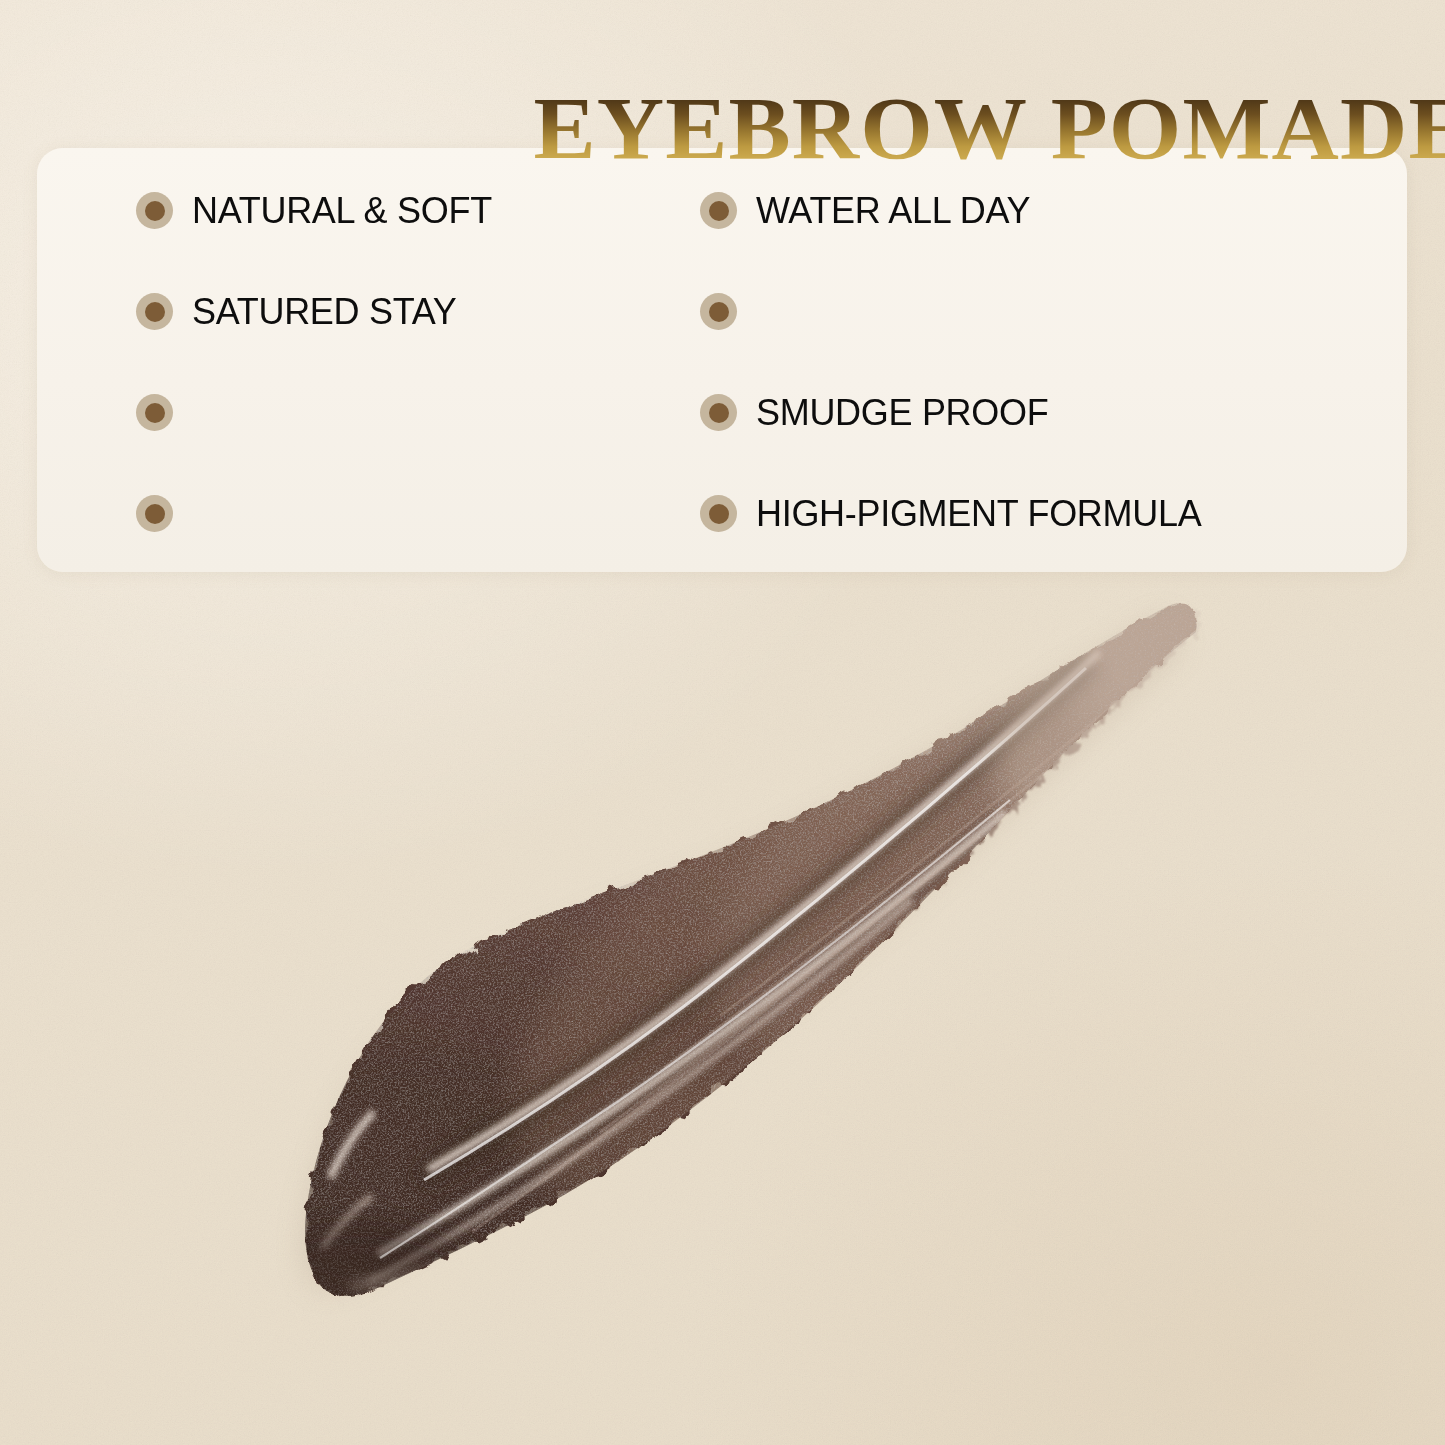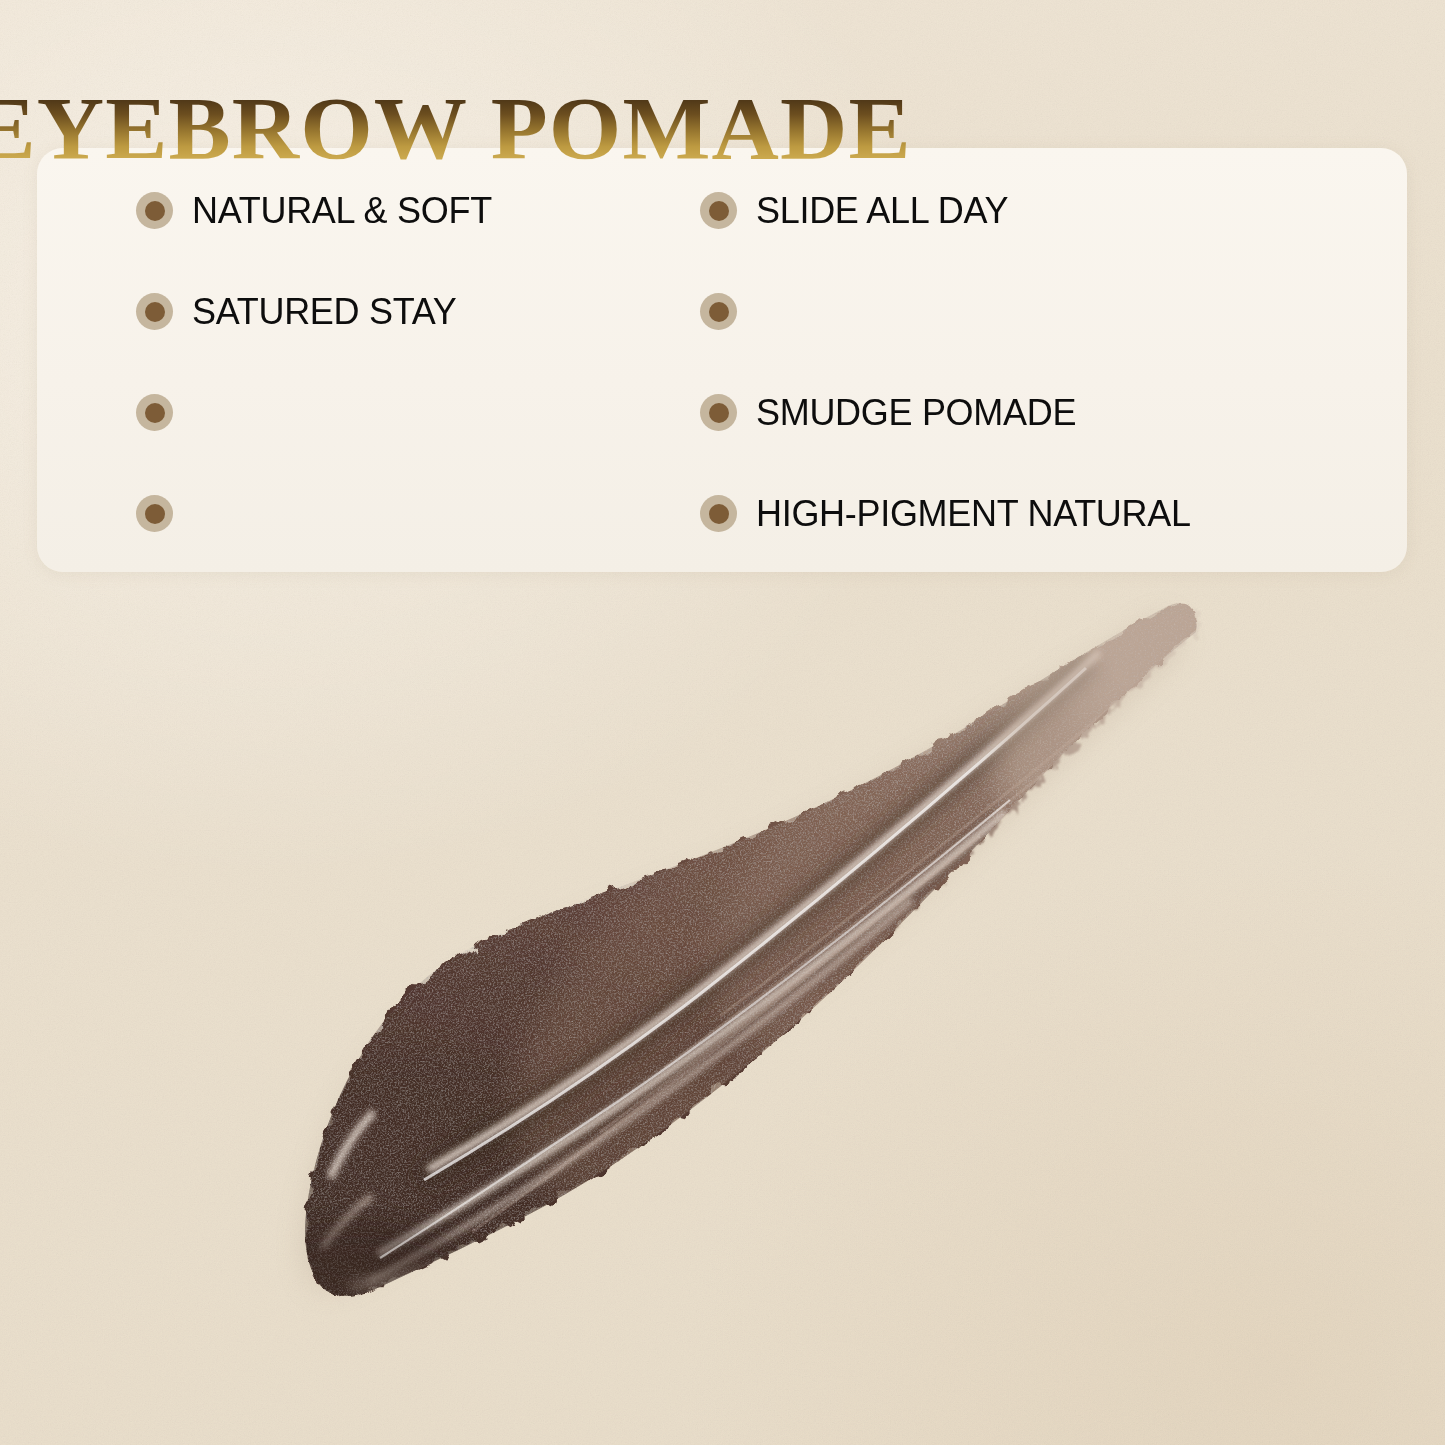--- a/index.html
+++ b/index.html
@@ -40,21 +40,21 @@
     mix-blend-mode: screen;
     pointer-events: none;
   }
 
   
   .title-wrap {
     position: absolute;
     left: 0;
     top: 26px;
     width: 1445px;
-    text-align: left;
+    text-align: right;
     z-index: 6;
   }
   .title {
     display: inline-block;
     font-family: "Liberation Serif", "DejaVu Serif", serif;
     font-weight: 700;
     font-size: 88px;
     line-height: 1.0;
     letter-spacing: 1px;
     transform: scaleX(1.06);
@@ -364,46 +364,46 @@
   <div class="feature-card">
     <div class="feature-grid">
 
       <div class="feature-item col-left">
         <span class="bullet"></span>
         <span class="feature-label">NATURAL &amp; SOFT</span>
       </div>
 
       <div class="feature-item col-right">
         <span class="bullet"></span>
-        <span class="feature-label">SLIDE ALL DAY</span>
+        <span class="feature-label">WATER ALL DAY</span>
       </div>
 
       <div class="feature-item col-left">
         <span class="bullet"></span>
         <span class="feature-label">SATURED STAY</span>
       </div>
 
       <div class="feature-item col-right">
         <span class="bullet"></span>
       </div>
 
       <div class="feature-item col-left">
         <span class="bullet"></span>
       </div>
 
       <div class="feature-item col-right">
         <span class="bullet"></span>
-        <span class="feature-label">SMUDGE POMADE</span>
+        <span class="feature-label">SMUDGE PROOF</span>
       </div>
 
       <div class="feature-item col-left">
         <span class="bullet"></span>
       </div>
 
       <div class="feature-item col-right">
         <span class="bullet"></span>
-        <span class="feature-label">HIGH-PIGMENT NATURAL</span>
+        <span class="feature-label">HIGH-PIGMENT FORMULA</span>
       </div>
 
     </div>
   </div>
 
 </div>
 
 </body></html>

